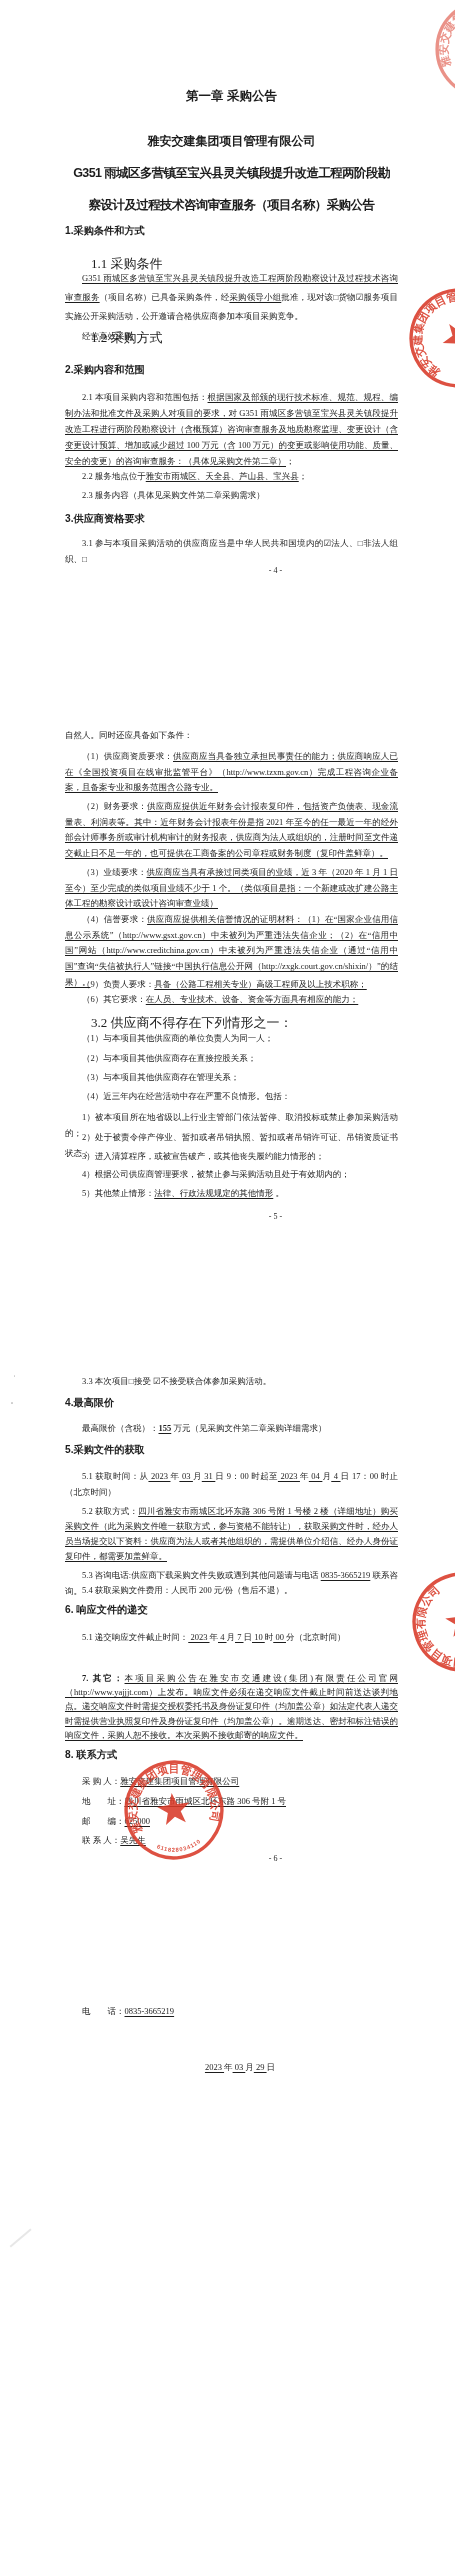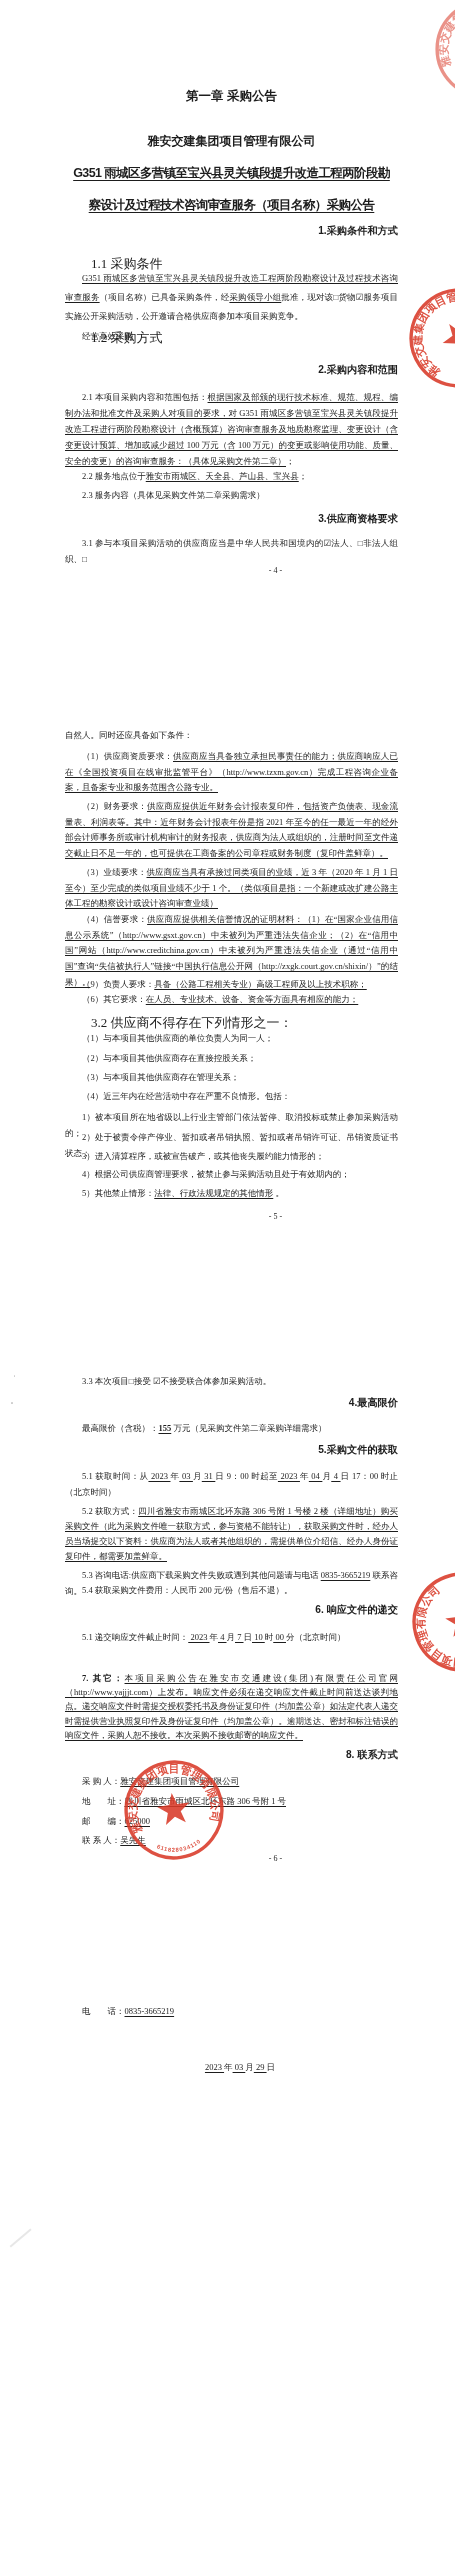--- a/index.html
+++ b/index.html
@@ -3,22 +3,22 @@
 <meta charset="utf-8">
 <style>
   html,body{margin:0;padding:0;background:#ffffff;}
   #scan{position:relative;width:456px;height:2576px;background:#ffffff;overflow:hidden;
         font-family:"Liberation Serif", serif;color:#1d1d1d;}
   .sheet{position:absolute;left:65px;width:333px;}
   .blk{position:absolute;left:0;width:333px;line-height:1.85;font-size:8.5px;text-align:justify;}
   .chapter{font-family:"Liberation Sans", sans-serif;font-weight:bold;font-size:12.5px;white-space:nowrap;text-align:center;}
   .company{font-family:"Liberation Sans", sans-serif;font-weight:bold;font-size:12px;white-space:nowrap;text-align:center;}
   .doc-title{font-family:"Liberation Sans", sans-serif;font-weight:bold;font-size:12.5px;letter-spacing:-0.6px;
-             white-space:nowrap;text-align:center;text-decoration:underline;text-underline-offset:2.8px;text-decoration-thickness:1.1px;}
-  .h2{font-family:"Liberation Sans", sans-serif;font-weight:bold;font-size:10.2px;line-height:1.4;text-align:right;}
+             white-space:nowrap;text-align:center;text-underline-offset:2.8px;text-decoration-thickness:1.1px;}
+  .h2{font-family:"Liberation Sans", sans-serif;font-weight:bold;font-size:10.2px;line-height:1.4;text-align:left;}
   .sub{font-size:13px;text-indent:2em;}
   .para{font-size:8.5px;text-indent:2em;}
   .para.noindent{text-indent:0;}
   .lh33{line-height:19px;}
   .lh28{line-height:16px;}
   .lh27{line-height:15.7px;}
   .lh26{line-height:15px;}
   .lh25{line-height:14.2px;}
   .u{text-decoration:underline;text-underline-offset:2.3px;text-decoration-thickness:0.6px;}
   .b{font-weight:bold;}

